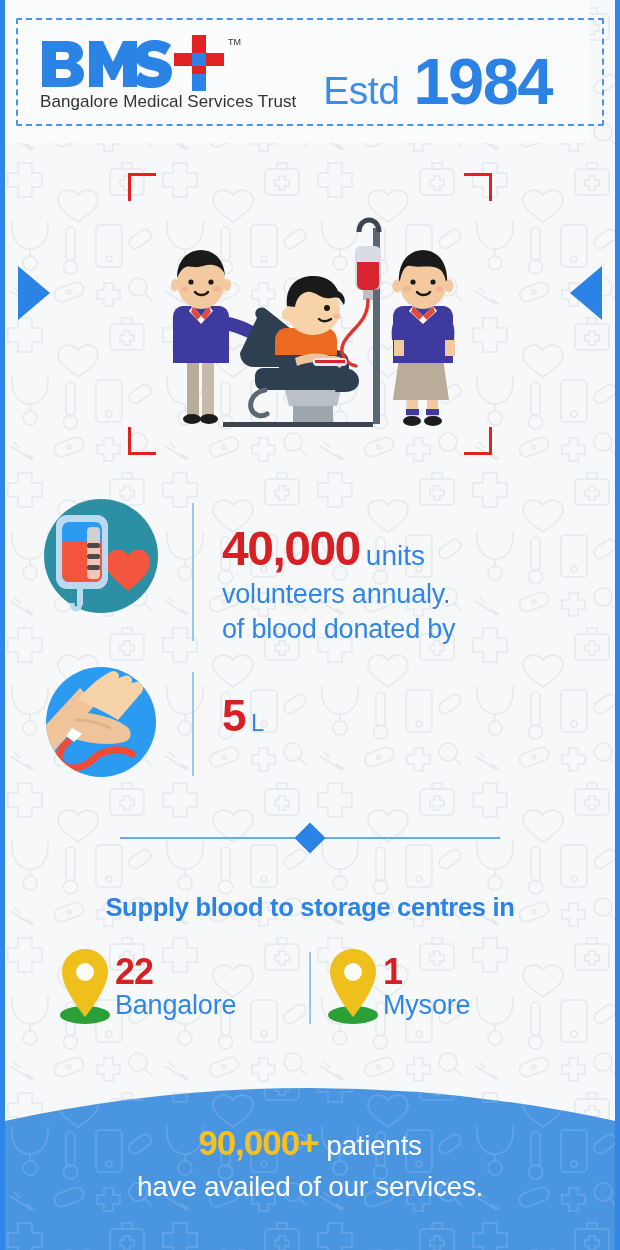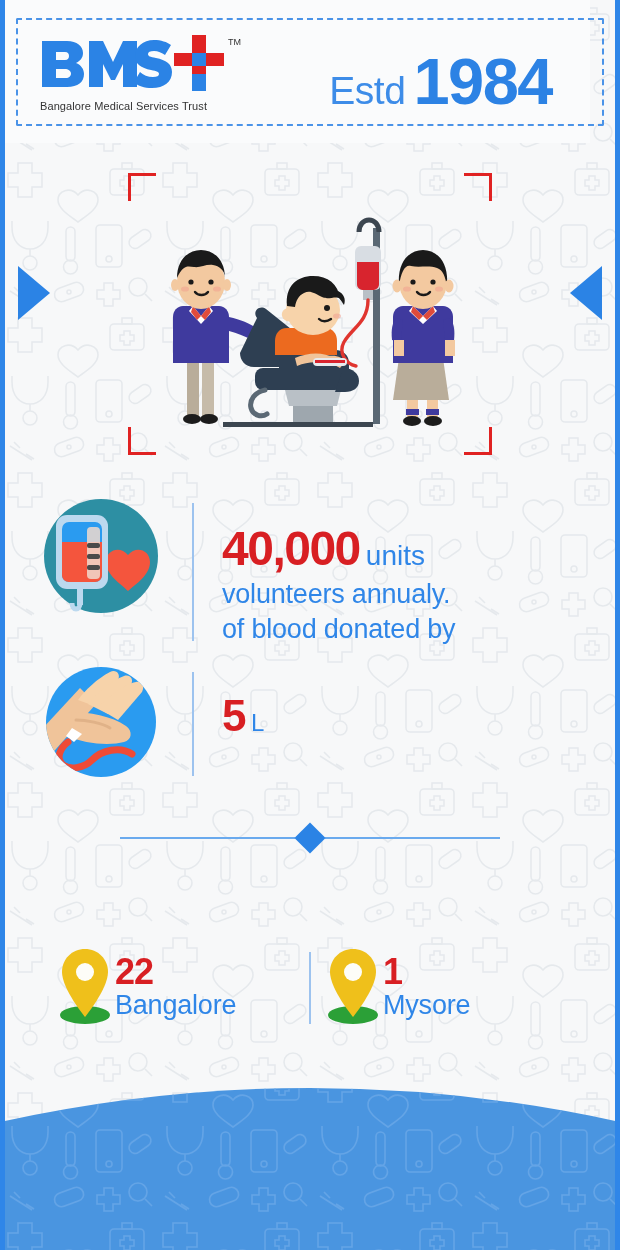--- a/index.html
+++ b/index.html
@@ -48,28 +48,28 @@
     border-radius:2px;
   }
   .logo{
     position:absolute; left:40px; top:33px;
     width:205px; height:80px;
   }
   .logo svg{ display:block; }
   .logo-sub{
     position:absolute; left:0; bottom:1px;
     width:205px;
-    font-size:11px; letter-spacing:.1px;
+    font-size:17px; letter-spacing:.1px;
     color:#333; white-space:nowrap;
     font-family:"Liberation Sans", sans-serif;
     margin-top:32px;
   }
   .estd{
     position:absolute; right:38px; top:44px;
-    display:flex; align-items:baseline; gap:8px;
+    display:flex; align-items:baseline; gap:14px;
   }
   .estd-label{
     font-size:39px; font-weight:400; color:#3d8ce8;
     letter-spacing:-.5px;
   }
   .estd-year{
     font-size:65px; font-weight:700; color:#2c82e4;
     letter-spacing:-1.5px;
   }
 
@@ -424,20 +424,21 @@
       </div>
     </div>
   </div>
 
   <div class="divider">
     <div class="divider-line"></div>
     <div class="divider-diamond"></div>
     <div class="divider-line"></div>
   </div>
 
+  <div class="supply-head">Supply blood to storage centres in</div>
 
   <div class="centres">
     <div class="centre">
       <div class="centre-pin">
         <svg width="60" height="78" viewBox="0 0 60 78">
           <ellipse cx="30" cy="68" rx="25" ry="9" fill="#2ba037"></ellipse>
           <path d="M30 2C17 2 7 12 7 25c0 17 23 45 23 45s23-28 23-45C53 12 43 2 30 2z" fill="#efc01b"></path>
           <circle cx="30" cy="25" r="9" fill="#fdfdf8"></circle>
         </svg>
       </div>
@@ -491,15 +492,21 @@
         <clipPath id="curveClip">
           <path d="M0 62 Q310 -6 620 62 L620 190 L0 190 Z"></path>
         </clipPath>
       </defs>
       <path d="M0 62 Q310 -6 620 62 L620 190 L0 190 Z" fill="#4a95e0"></path>
       <g clip-path="url(#curveClip)">
         <rect width="620" height="190" fill="url(#med2)"></rect>
       </g>
     </svg>
 
+    <div class="footer-text">
+      <div>
+        <span class="footer-num">90,000+</span><span> patients</span>
+      </div>
+      <div>have availed of our services.</div>
+    </div>
   </div>
 
 </div>
 
 </body></html>

